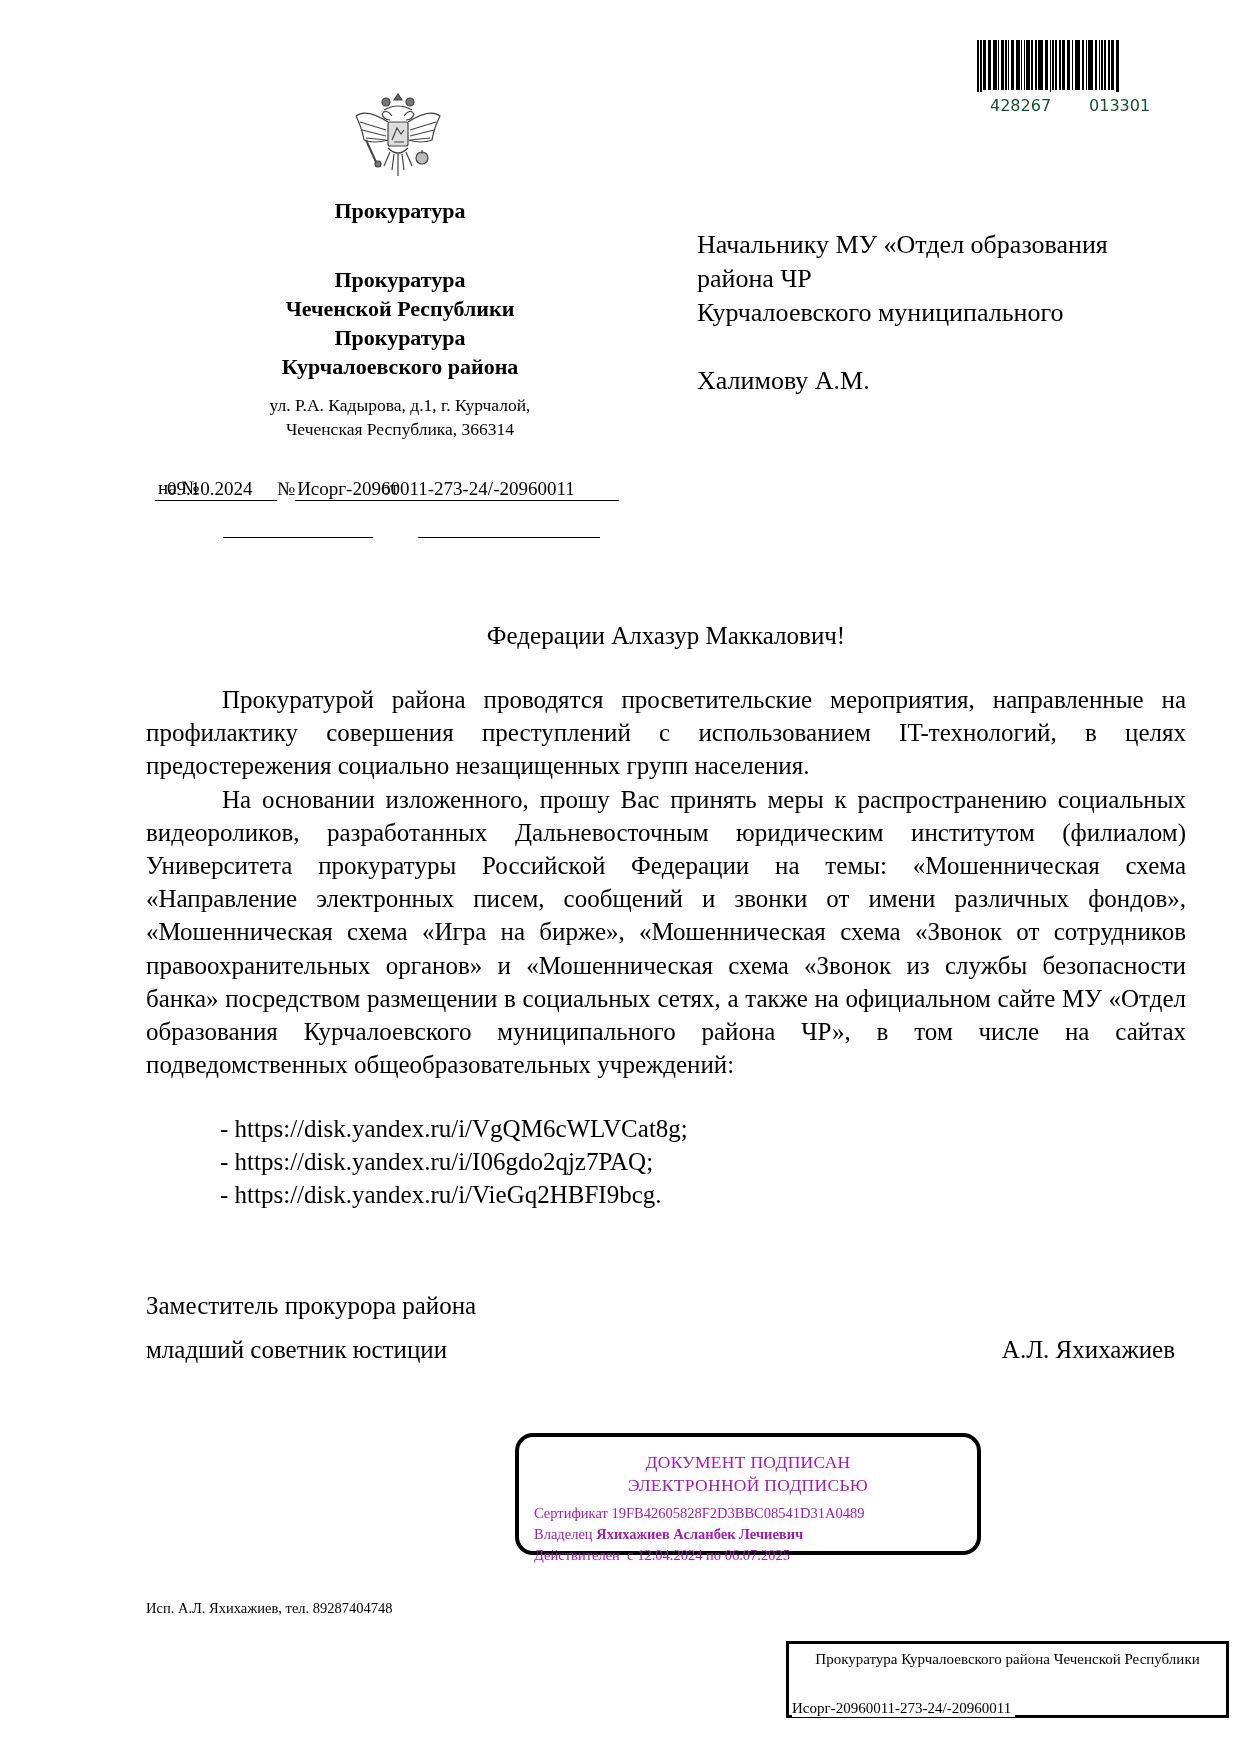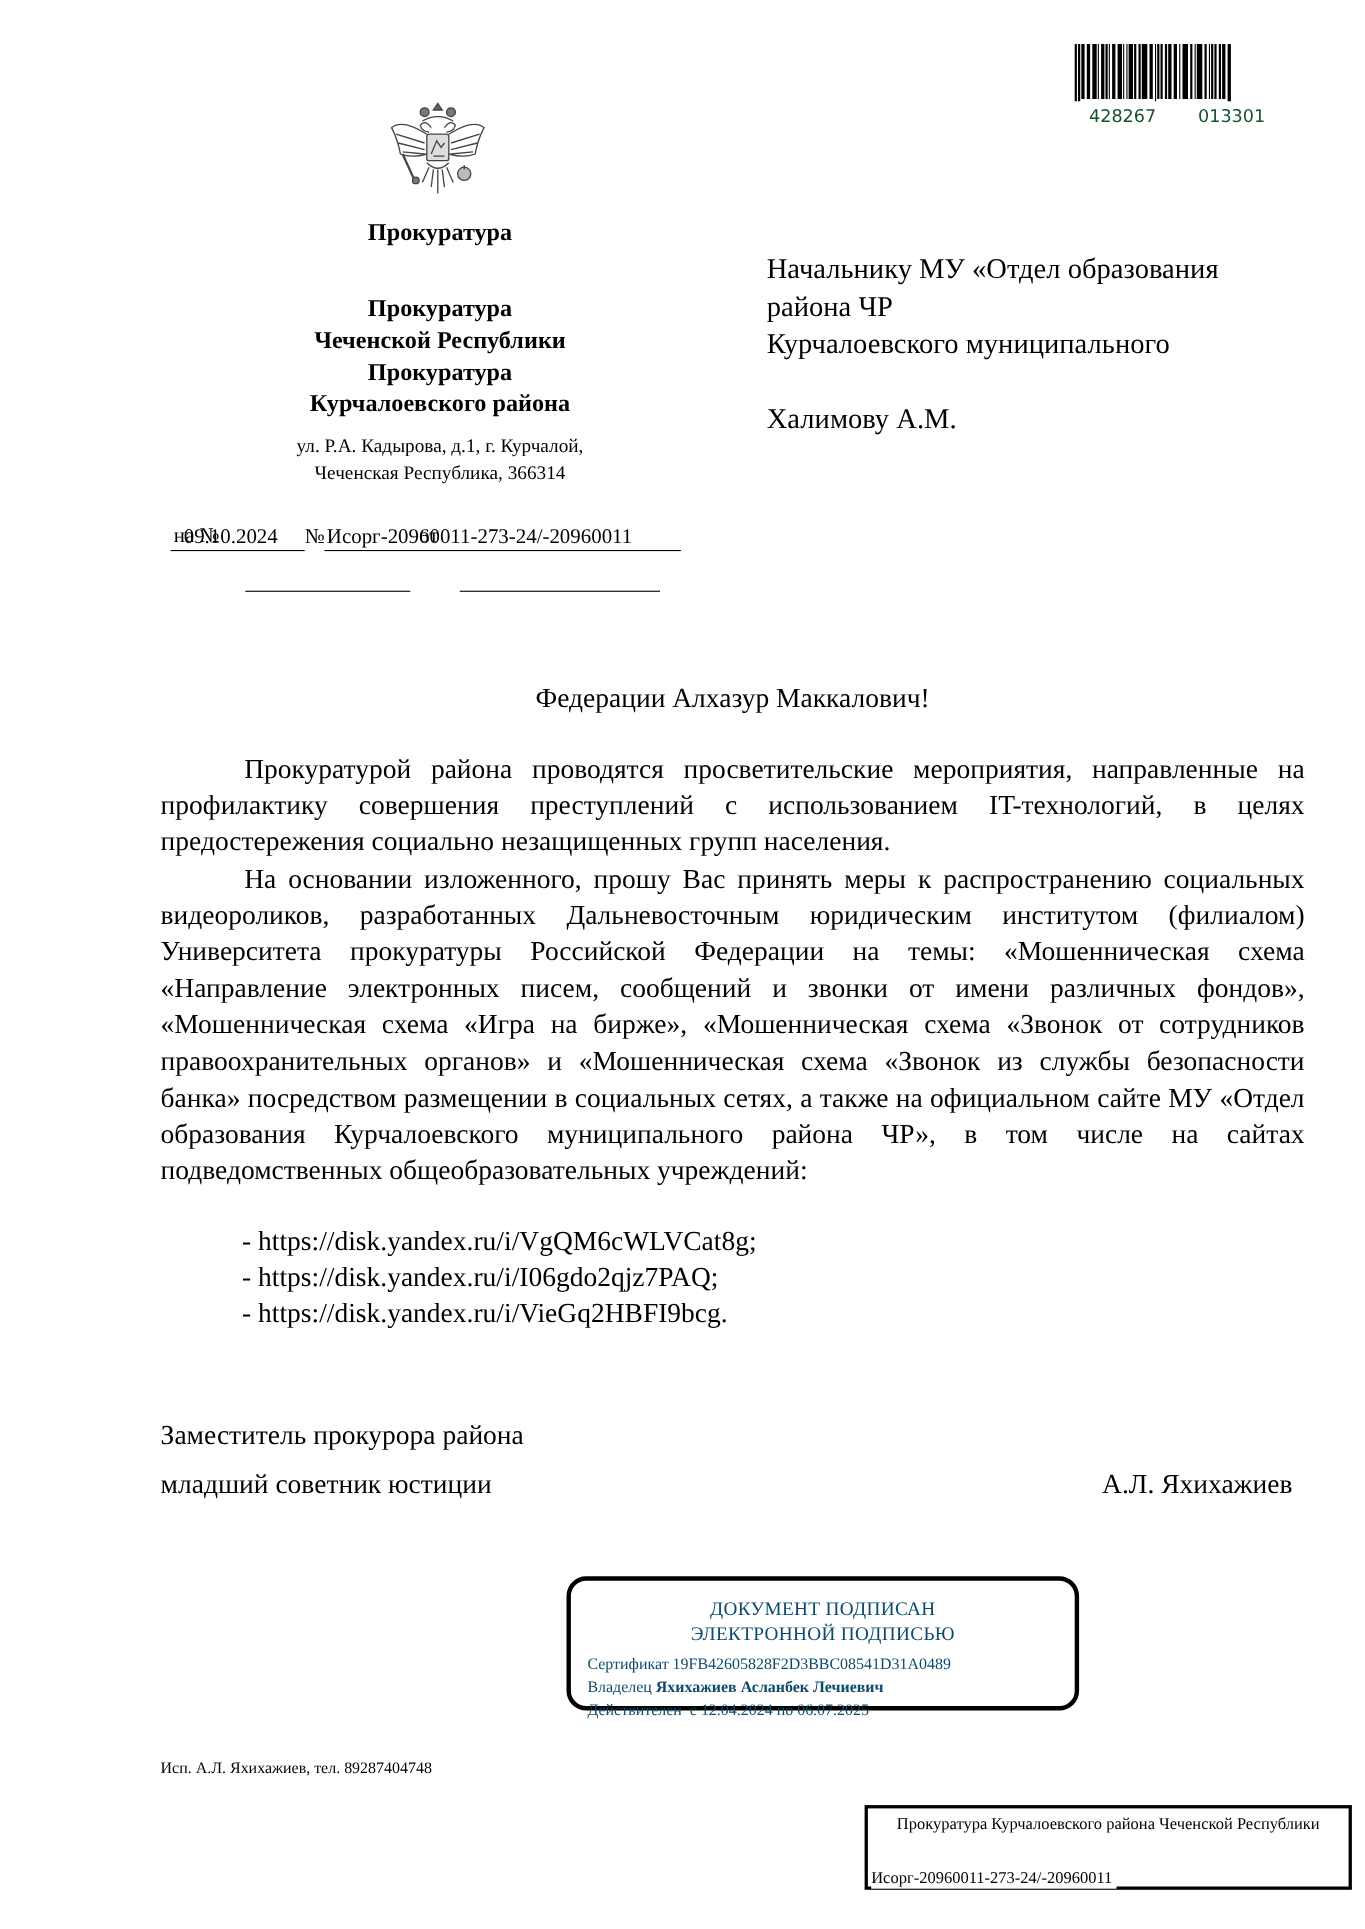--- a/index.html
+++ b/index.html
@@ -45,21 +45,21 @@
 
     
     #sig-title { left: 146px; top: 1292px; font-size: 25px; }
     #sig-rank { left: 146px; top: 1336px; font-size: 25px; }
     #sig-name { right: 66px; top: 1336px; font-size: 25px; }
 
     
     #esign {
       left: 515px; top: 1433px; width: 466px; height: 122px;
       border: 4px solid #000; border-radius: 18px; box-sizing: border-box;
-      font-family: "Liberation Serif", "DejaVu Serif", serif; color: #0c4a6e;
+      font-family: "Liberation Serif", "DejaVu Serif", serif; color: #a21caf;
     }
     #esign .hdr { position: absolute; left: 0; right: 0; top: 14px; text-align: center; font-size: 17.5px; line-height: 23px; letter-spacing: 0.3px; }
     #esign .line { position: absolute; left: 15px; font-size: 14.5px; white-space: nowrap; }
     #esign .l1 { top: 68px; }
     #esign .l2 { top: 89px; }
     #esign .l3 { top: 110px; top: 111px; }
     #esign .l3 { top: 110px; }
     #esign b { font-weight: bold; }
 
     

